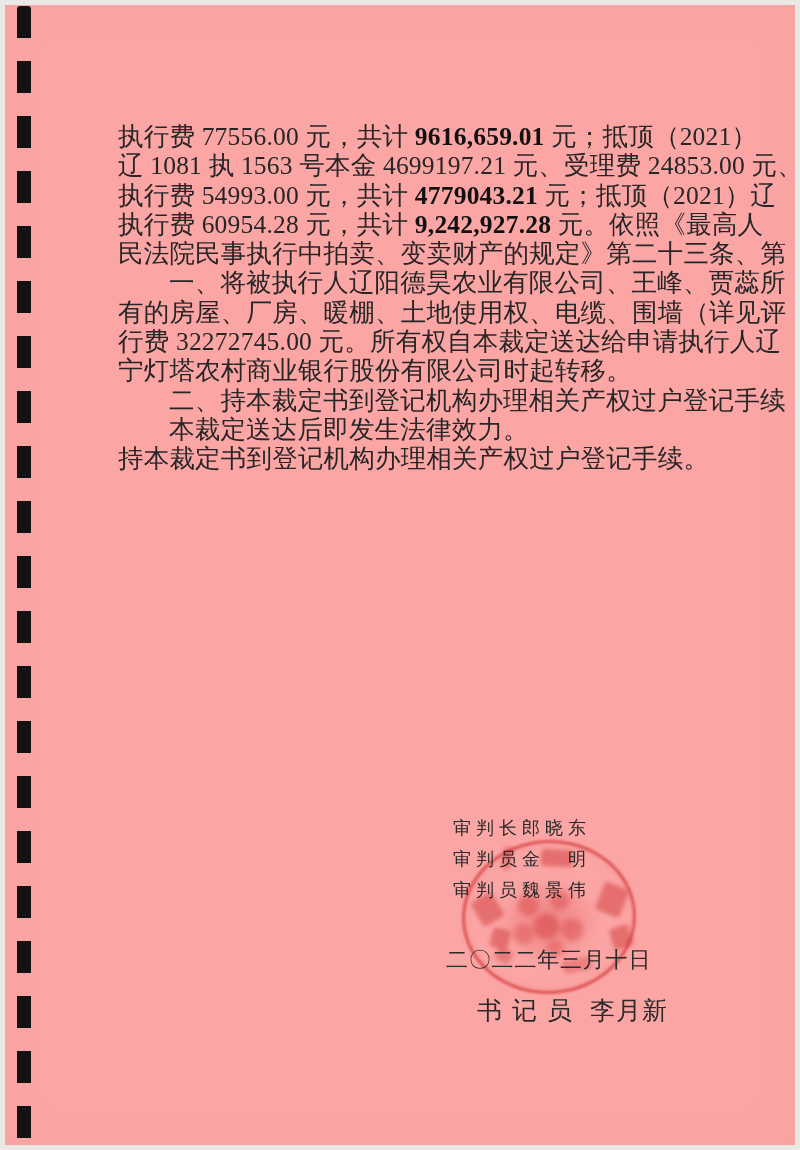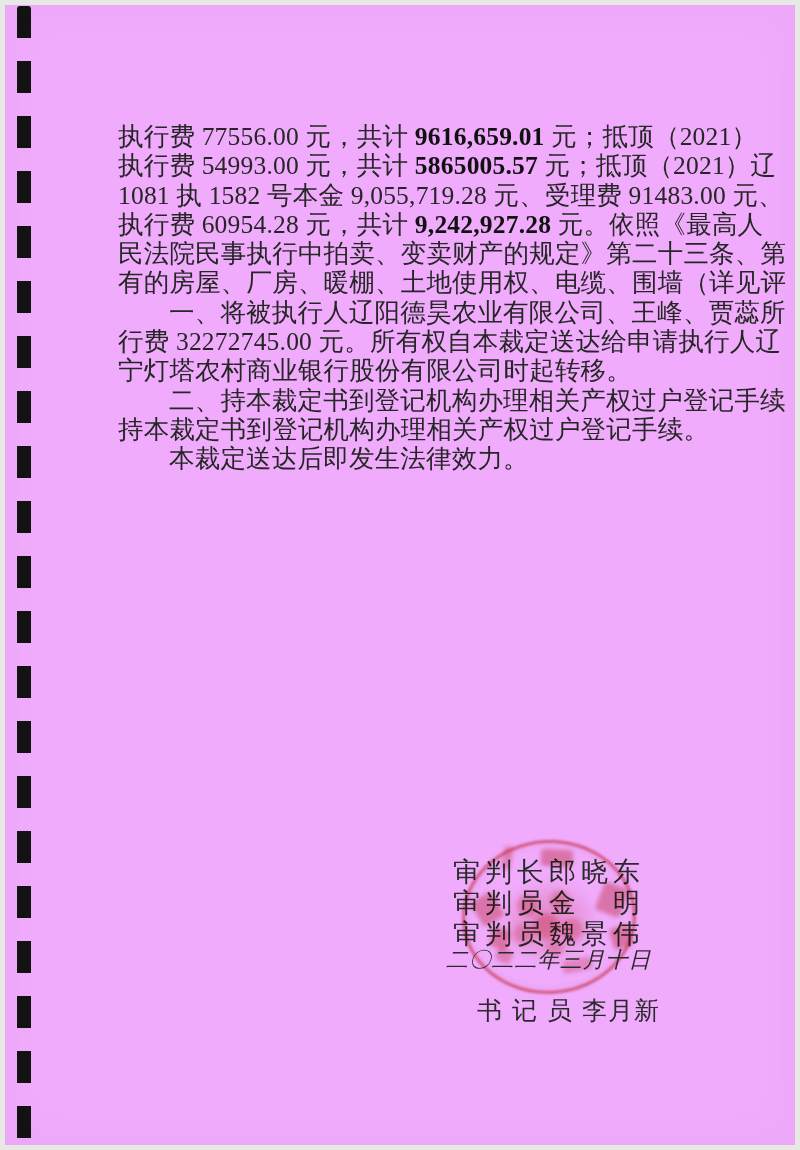--- a/index.html
+++ b/index.html
@@ -5,21 +5,21 @@
   html, body { margin: 0; padding: 0; }
   body {
     width: 800px; height: 1150px;
     position: relative;
     background: #f2f2f0;
     font-family: "Liberation Serif", "DejaVu Serif", serif;
     overflow: hidden;
   }
   .page {
     position: absolute; inset: 0;
-    background: #f0abfc;
+    background: #fca5a5;
     box-shadow: inset 0 0 0 5px #e8e9e5, inset 0 0 60px rgba(60,70,60,0.03);
   }
   
   .binding {
     position: absolute; left: 17px; top: 6px;
     width: 14px; height: 1138px;
     background: repeating-linear-gradient(180deg,
       #121212 0px, #121212 32px,
       transparent 32px, transparent 55px);
     filter: blur(0.4px);
@@ -32,35 +32,35 @@
     font-size: 25.5px; line-height: 29.3px;
     color: #262626;
     white-space: nowrap;
     letter-spacing: 0.2px;
   }
   .doc .line.indent { padding-left: 51px; }
   .doc .b { font-weight: 700; color: #111; }
   
   .signature {
     position: absolute; left: 453px; top: 813px;
-    font-size: 27px; line-height: 31px;
-    color: #2a2a2a; white-space: nowrap; margin-top: 44px;
+    font-size: 18px; line-height: 31px;
+    color: #2a2a2a; white-space: nowrap;
   }
   .signature .role, .signature .name { letter-spacing: 5px; }
   .date-line {
     position: absolute; left: 446px; top: 945px;
     font-size: 22px; letter-spacing: 0.8px;
-    color: #2a2a2a; white-space: nowrap; font-style: italic;
+    color: #2a2a2a; white-space: nowrap;
   }
   .clerk-line {
     position: absolute; left: 477px; top: 994px;
     font-size: 25px; color: #2a2a2a; white-space: nowrap;
   }
   .clerk-line .role { letter-spacing: 10px; }
-  .clerk-line .name { letter-spacing: 1px; }
+  .clerk-line .name { letter-spacing: 1px; margin-left: 8px; }
   
   .seal {
     position: absolute; left: 462px; top: 840px;
     width: 174px; height: 154px;
     mix-blend-mode: multiply; opacity: 0.92;
     transform: rotate(-3deg);
   }
   .seal-ring {
     position: absolute; inset: 0;
     border: 3px solid rgba(211, 77, 77, 0.75);
@@ -99,31 +99,31 @@
 </style>
 </head>
 <body>
 
 <div class="page">
 
   <div class="binding"></div>
 
   <main class="doc">
       <div class="line"><span>执行费 77556.00 元，共计 </span><span class="b">9616,659.01</span><span> 元；抵顶（2021）</span></div>
-      <div class="line"><span>执行费 54993.00 元，共计 </span><span class="b">5865005.57</span><span> 元；抵顶（2021）辽</span></div>
-      <div class="line"><span>1081 执 1582 号本金 9,055,719.28 元、受理费 91483.00 元、</span></div>
+      <div class="line"><span>辽 1081 执 1563 号本金 4699197.21 元、受理费 24853.00 元、</span></div>
+      <div class="line"><span>执行费 54993.00 元，共计 </span><span class="b">4779043.21</span><span> 元；抵顶（2021）辽</span></div>
       <div class="line"><span>执行费 60954.28 元，共计 </span><span class="b">9,242,927.28</span><span> 元。依照《最高人</span></div>
       <div class="line"><span>民法院民事执行中拍卖、变卖财产的规定》第二十三条、第</span></div>
+      <div class="line indent"><span>一、将被执行人辽阳德昊农业有限公司、王峰、贾蕊所</span></div>
       <div class="line"><span>有的房屋、厂房、暖棚、土地使用权、电缆、围墙（详见评</span></div>
-      <div class="line indent"><span>一、将被执行人辽阳德昊农业有限公司、王峰、贾蕊所</span></div>
       <div class="line"><span>行费 32272745.00 元。所有权自本裁定送达给申请执行人辽</span></div>
       <div class="line"><span>宁灯塔农村商业银行股份有限公司时起转移。</span></div>
       <div class="line indent"><span>二、持本裁定书到登记机构办理相关产权过户登记手续</span></div>
+      <div class="line indent"><span>本裁定送达后即发生法律效力。</span></div>
       <div class="line"><span>持本裁定书到登记机构办理相关产权过户登记手续。</span></div>
-      <div class="line indent"><span>本裁定送达后即发生法律效力。</span></div>
     </main>
 
   <section class="signature">
     <div id="judges-list">
         <div><span class="role">审判长</span><span class="name">郎晓东</span></div>
         <div><span class="role">审判员</span><span class="name">金　明</span></div>
         <div><span class="role">审判员</span><span class="name">魏景伟</span></div>
       </div>
   </section>
 

